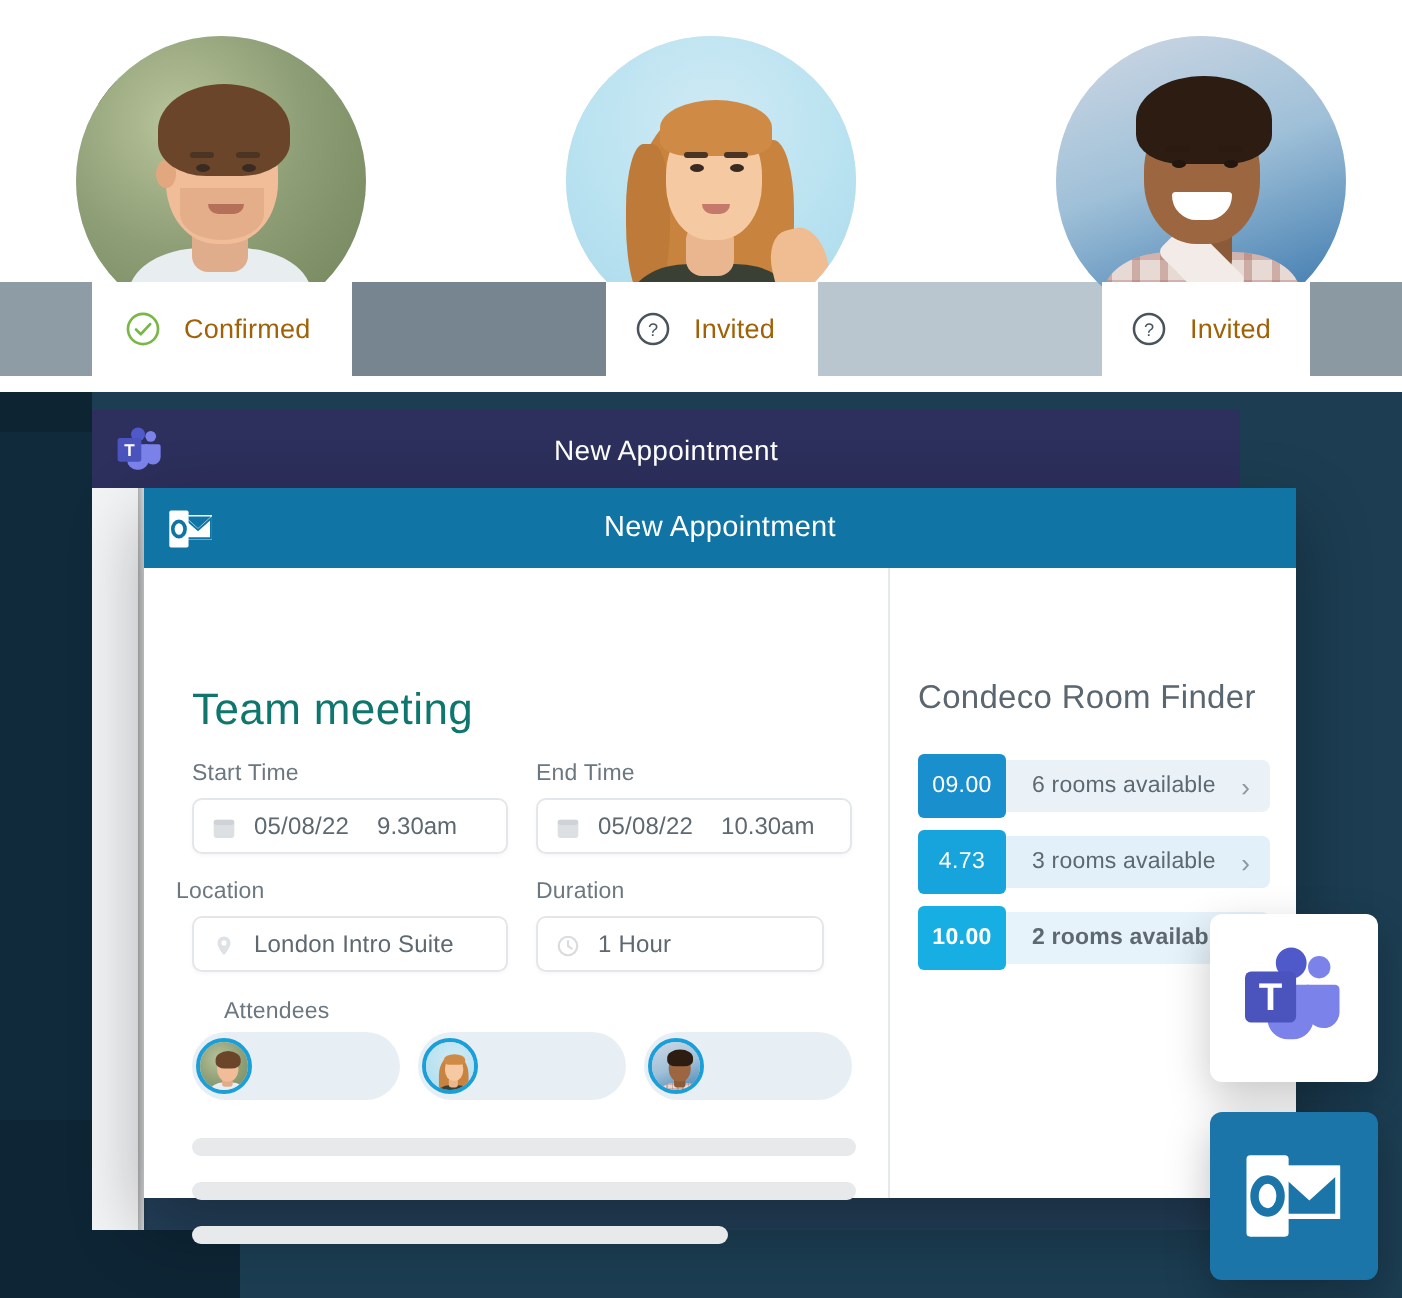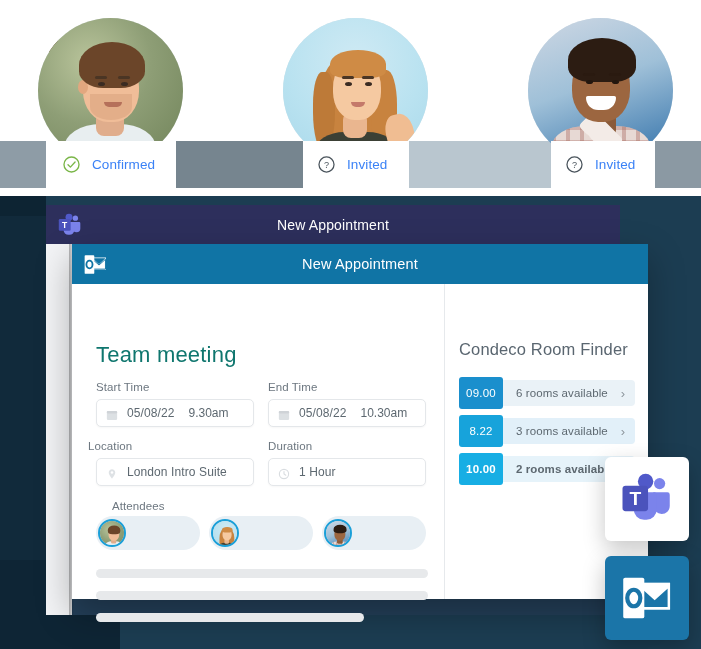--- a/index.html
+++ b/index.html
@@ -83,21 +83,21 @@
 
   
   .chip{
     position:absolute;top:141px;height:47px;background:#ffffff;
     display:flex;align-items:center;box-sizing:border-box;
   }
   .chip1{left:46px;width:130px;padding-left:16px;}
   .chip2{left:303px;width:106px;padding-left:14px;}
   .chip3{left:551px;width:104px;padding-left:14px;}
   .chip .ic{width:19px;height:19px;flex:0 0 19px;margin-right:11px;}
-  .chip .tx{font-size:13.5px;color:#3b82f6;letter-spacing:.1px;}
+  .chip .tx{font-size:13.5px;color:#a16207;letter-spacing:.1px;}
 
   
   .backdrop{position:absolute;left:0;top:196px;width:701px;height:453px;background:#1c3d52;}
   .backdrop-left{position:absolute;left:0;top:196px;width:46px;height:453px;background:#112a3b;}
   .backdrop-lower{position:absolute;left:0;top:560px;width:120px;height:89px;background:#0e2535;}
   .backdrop-darkband{position:absolute;left:0;top:196px;width:46px;height:20px;background:#0d2433;}
 
   
   .teams-win{position:absolute;left:46px;top:205px;width:574px;height:410px;background:#2a2d54;}
   .teams-bar{position:absolute;left:46px;top:205px;width:574px;height:39px;background:#2d2f5c;
@@ -134,21 +134,21 @@
   .fld .ftx{font-size:12px;color:#5d6870;letter-spacing:.1px;}
   .fld .ftx2{font-size:12px;color:#5d6870;margin-left:14px;}
 
   .l-start{left:24px;top:97px;}
   .f-start{left:24px;top:115px;width:158px;}
   .l-end{left:196px;top:97px;}
   .f-end{left:196px;top:115px;width:158px;}
   .l-loc{left:16px;top:156px;}
   .f-loc{left:24px;top:174px;width:158px;}
   .l-dur{left:196px;top:156px;}
-  .f-dur{left:196px;top:174px;width:158px;}
+  .f-dur{left:196px;top:174px;width:144px;}
 
   .l-att{left:40px;top:216px;}
   .att-row{position:absolute;left:24px;top:232px;width:332px;height:34px;}
   .att-chip{position:absolute;top:0;height:34px;border-radius:17px;background:#e8eff4;}
   .ac1{left:0;width:104px;}
   .ac2{left:113px;width:104px;}
   .ac3{left:226px;width:104px;}
   .att-av{position:absolute;top:3px;width:28px;height:28px;border-radius:50%;
      border:2.5px solid #1a9fd8;box-sizing:border-box;overflow:hidden;background:#cfe2ee;}
   .aa1{left:2px;} .aa2{left:115px;} .aa3{left:228px;}
@@ -412,21 +412,21 @@
     <div class="ol-right">
       <div class="rf-title">Condeco Room Finder</div>
 
       <div class="rf-row rf1">
         <span class="badge" style="background:#1a8fcd">09.00</span>
         <span class="rtx">6 rooms available</span>
         <span class="chev">›</span>
       </div>
 
       <div class="rf-row rf2">
-        <span class="badge" style="background:#17a3db">8.22</span>
+        <span class="badge" style="background:#17a3db">4.73</span>
         <span class="rtx">3 rooms available</span>
         <span class="chev">›</span>
       </div>
 
       <div class="rf-row rf3">
         <span class="badge" style="background:#17aee4">10.00</span>
         <span class="rtx">2 rooms available</span>
         <span class="chev">›</span>
       </div>
     </div>

